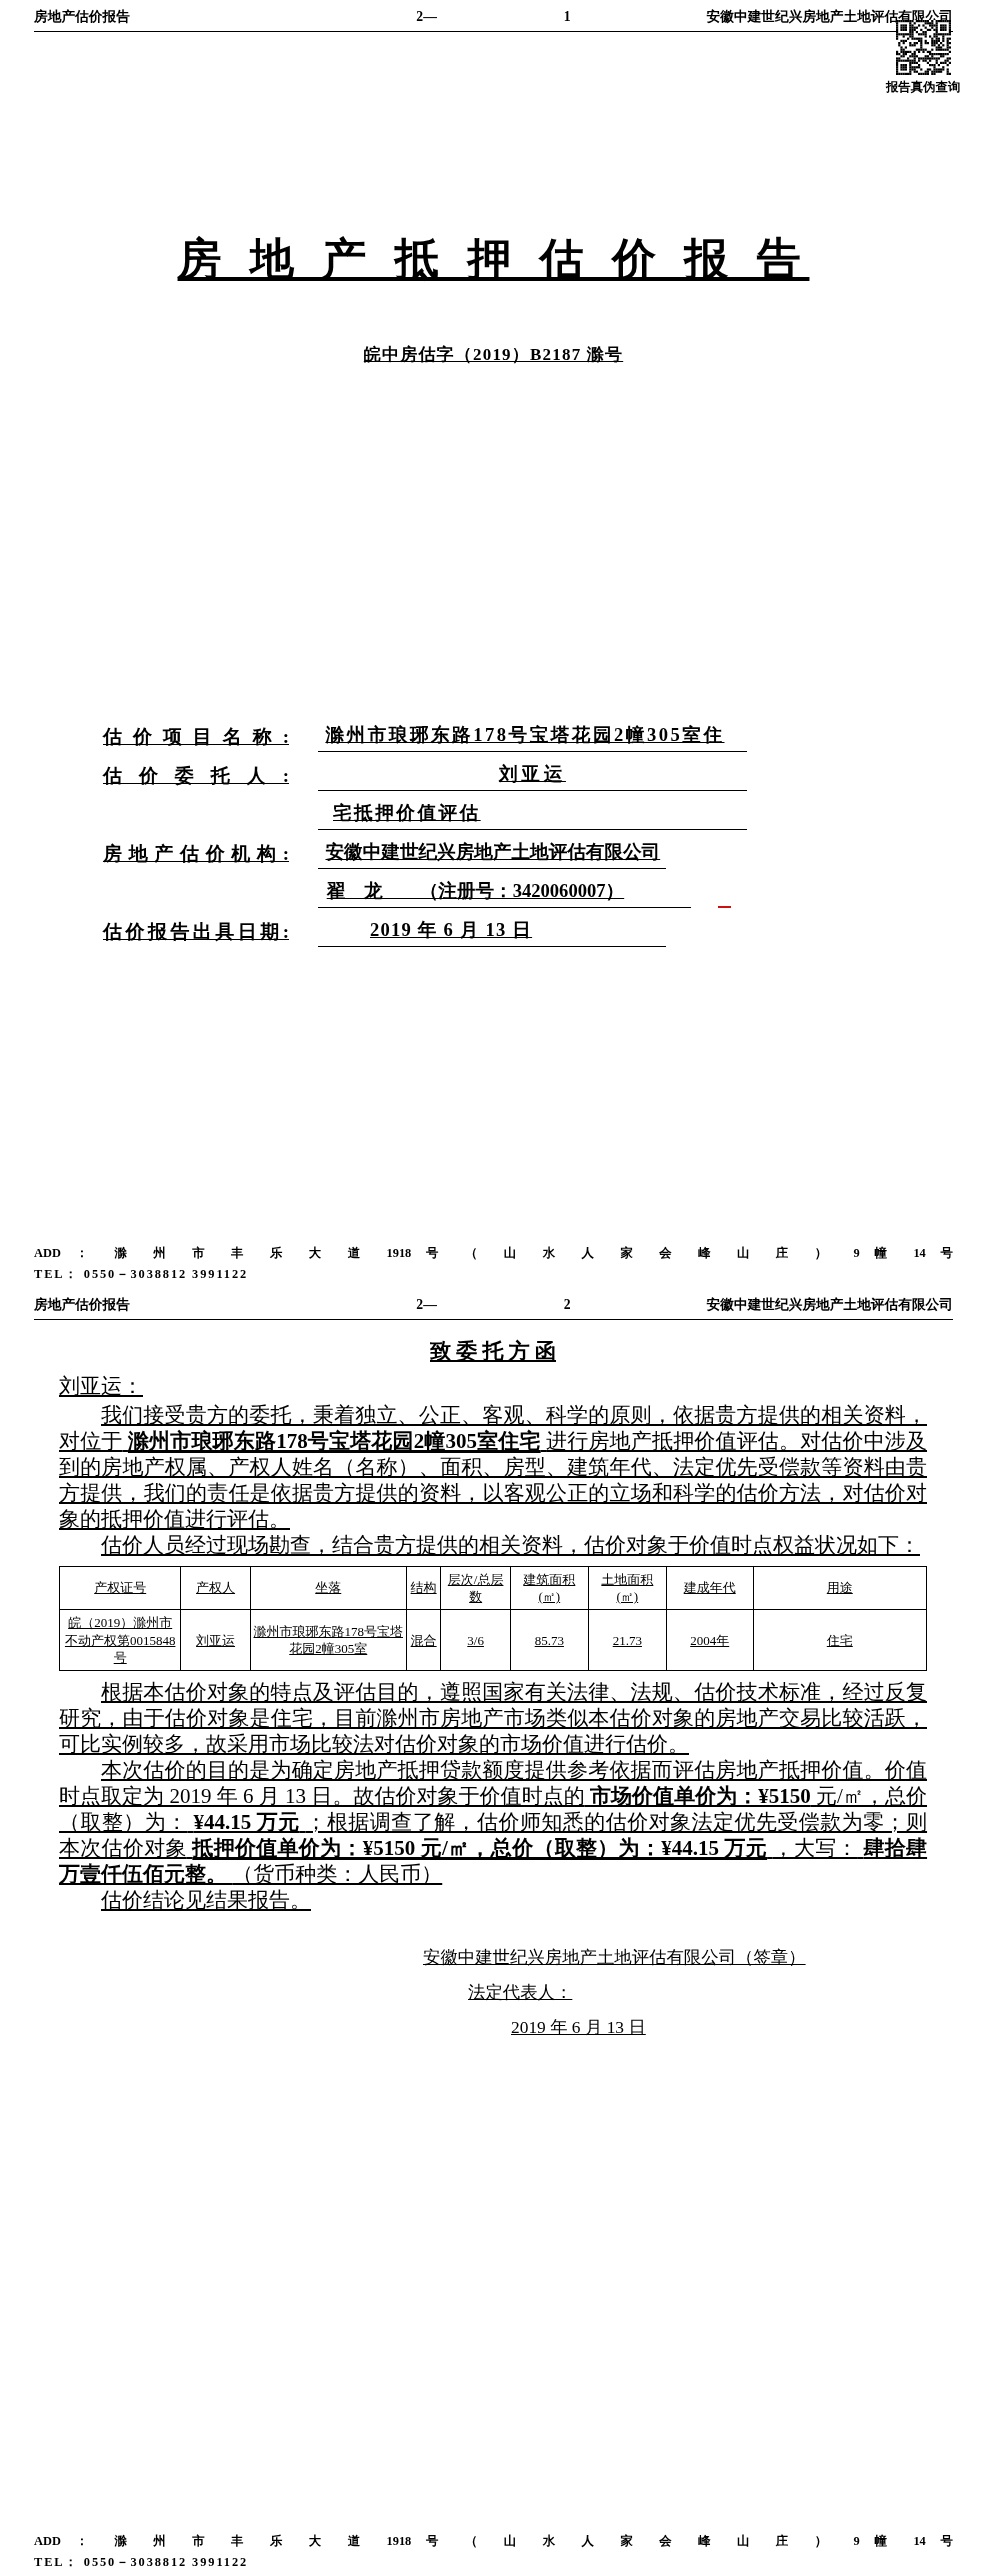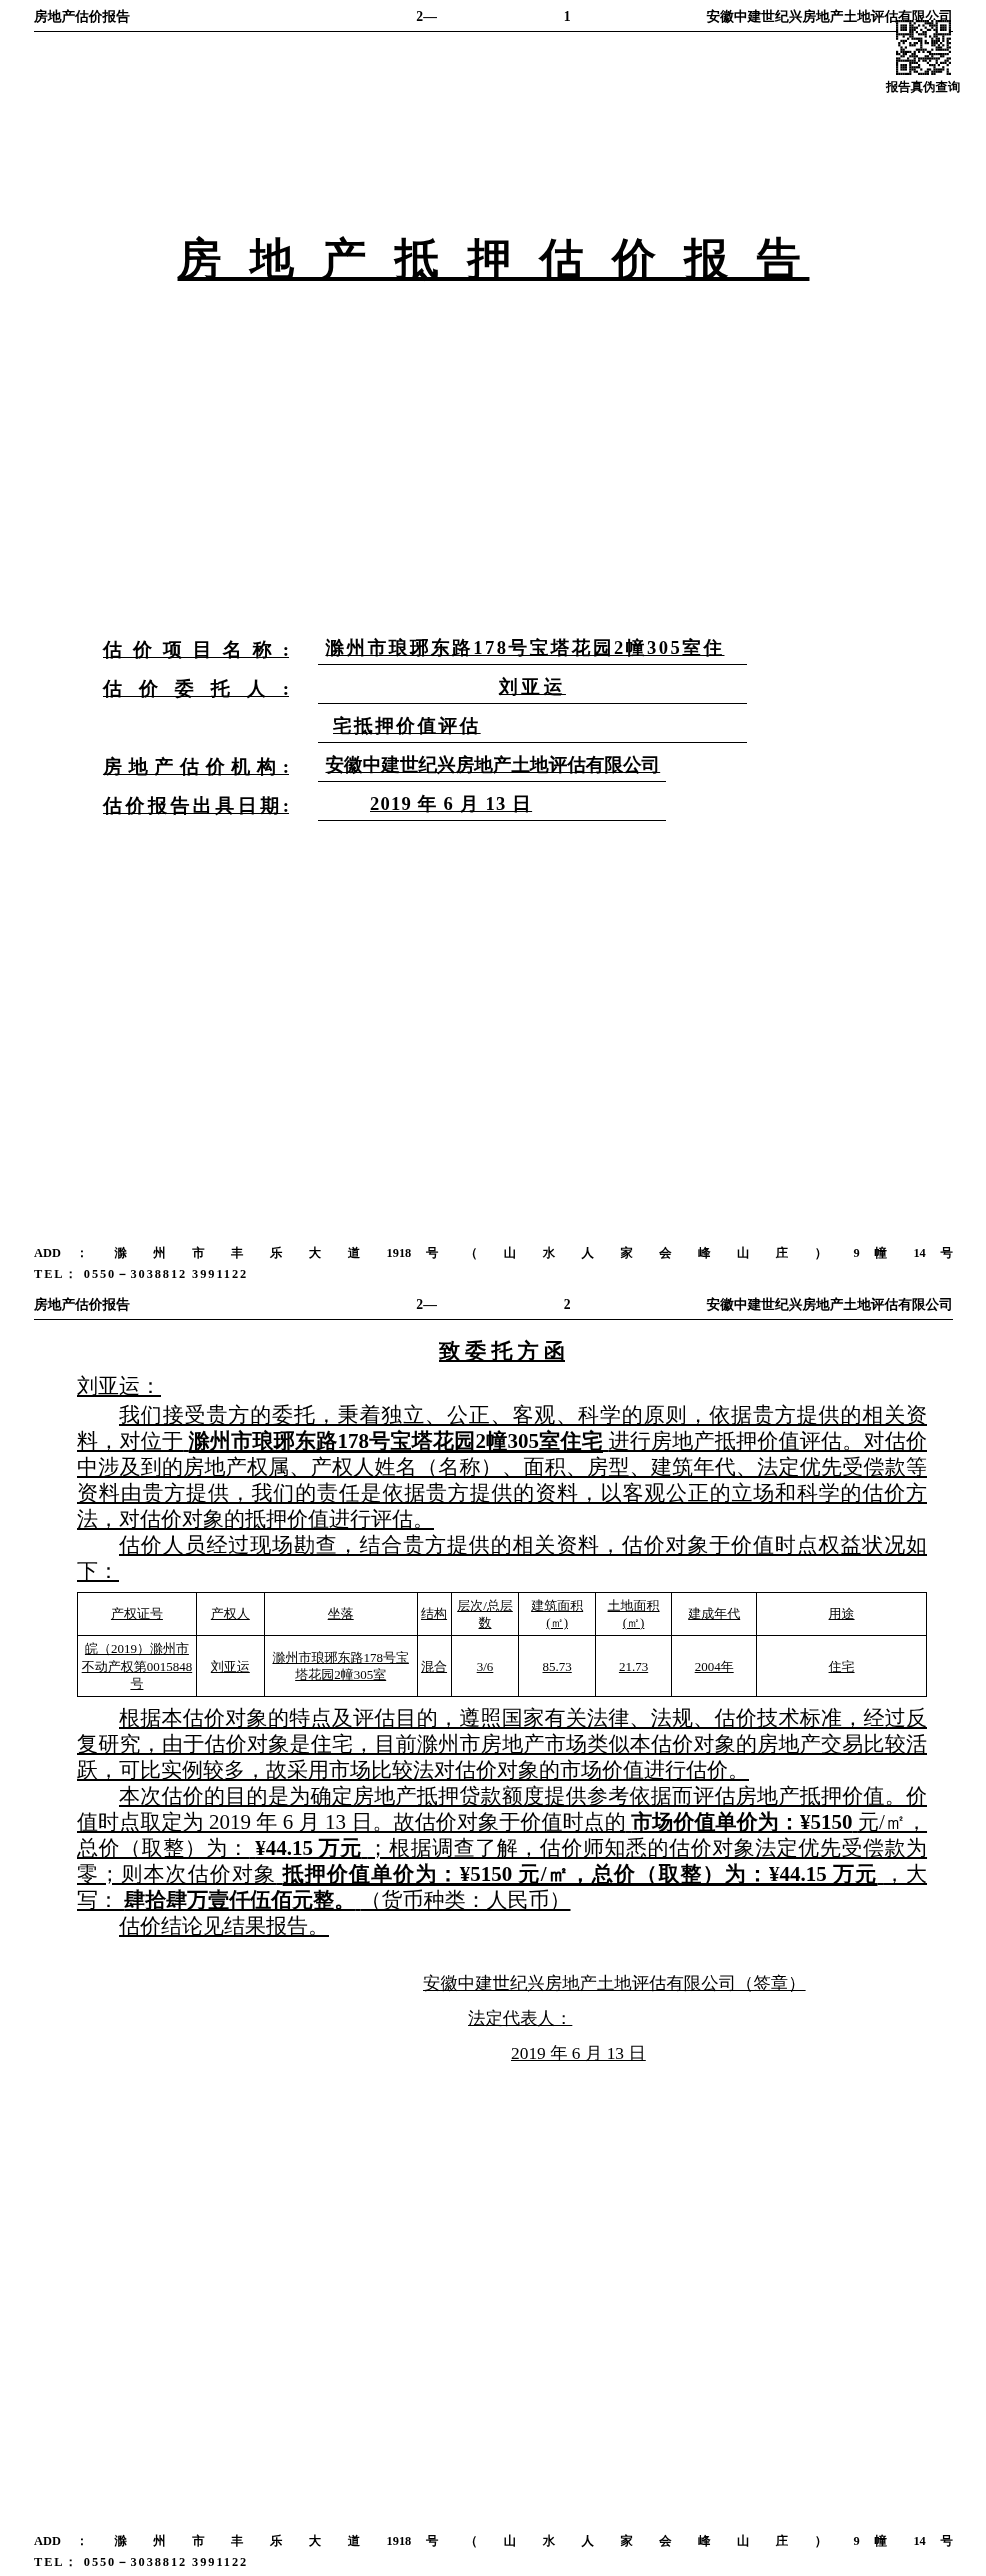--- a/index.html
+++ b/index.html
@@ -38,21 +38,21 @@
   .v0 { width: 429px; letter-spacing: 2.5px; }
   .v1 { width: 429px; letter-spacing: 2.5px; padding-left: 15px; }
   .v2 { width: 429px; text-align: center; padding-left: 0; letter-spacing: 3.7px; }
   .v3 { width: 348px; }
   .v4 { width: 373px; padding-left: 8.7px; }
   .v5 { width: 373px; padding-left: 8.7px; }
   .v6 { width: 348px; padding-left: 52px; letter-spacing: 1.2px; }
   .red-mark { width: 13.7px; height: 3.1px; border-bottom: 2.5px solid #cc1111; margin-left: 2.5px; }
 
   
-  .page-body { padding: 50px 60px 0 59px; font-size: 21px; line-height: 26px; text-align: justify; margin-left: 18px; }
+  .page-body { padding: 50px 60px 0 59px; font-size: 21px; line-height: 26px; text-align: justify; }
   .letter-title { margin: 0 0 8.7px; text-align: center; font-size: 21px; line-height: 26px; font-weight: bold; }
   .salutation { margin: 0 0 3.7px; }
   .para { margin: 0; text-indent: 42px; }
   .b { font-weight: bold; }
   .u { text-decoration: underline; text-decoration-thickness: 1.2px; text-underline-offset: 4.4px; }
 
   .rights-table { width: 100%; border-collapse: collapse; table-layout: fixed; margin: 7.5px 0; font-size: 13px; line-height: 1.35; text-align: center; }
   .rights-table th, .rights-table td { border: 1.2px solid #000; padding: 3.7px 1.9px; vertical-align: middle; font-weight: normal; word-break: break-all; }
 
   .signature { margin: 27px 106px 0 auto; width: 398px; font-size: 17.4px; line-height: 35px; text-align: left; }
@@ -406,37 +406,43 @@
         <rect x="56" y="96" width="4" height="4"></rect>
         <rect x="64" y="96" width="4" height="4"></rect>
         <rect x="68" y="96" width="4" height="4"></rect>
         <rect x="92" y="96" width="4" height="4"></rect>
         <rect x="96" y="96" width="4" height="4"></rect>
       </svg>
     <div class="qr-caption">报告真伪查询</div>
   </div>
 
   <h1 class="cover-title">房 地 产 抵 押 估 价 报 告</h1>
+  <div class="doc-no">皖中房估字（2019）B2187 滁号</div>
 
   <div class="fields">
     <div class="frow">
       <span class="flabel">估价项目名称:</span>
       <span class="fvalue v0">滁州市琅琊东路178号宝塔花园2幢305室住</span>
     </div>
     <div class="frow">
       <span class="flabel">估价委托人:</span>
       <span class="fvalue v2">刘亚运</span>
     </div>
     <div class="frow">
       <span class="flabel"></span>
       <span class="fvalue v1">宅抵押价值评估</span>
     </div>
     <div class="frow">
       <span class="flabel">房地产估价机构:</span>
       <span class="fvalue v3">安徽中建世纪兴房地产土地评估有限公司</span>
+    </div>
+    <div class="frow">
+      <span class="flabel"></span>
+      <span class="fvalue v5">翟　龙　　（注册号：3420060007）</span>
+      <span class="red-mark"></span>
     </div>
     <div class="frow">
       <span class="flabel">估价报告出具日期:</span>
       <span class="fvalue v6">2019 年 6 月 13 日</span>
     </div>
   </div>
 
   <div class="footer">
     <div class="footer-address">ADD ： 滁 州 市 丰 乐 大 道 1918 号 （ 山 水 人 家 会 峰 山 庄 ） 9 幢 14 号</div>
     <div class="footer-tel">TEL： 0550－3038812 3991122</div>

